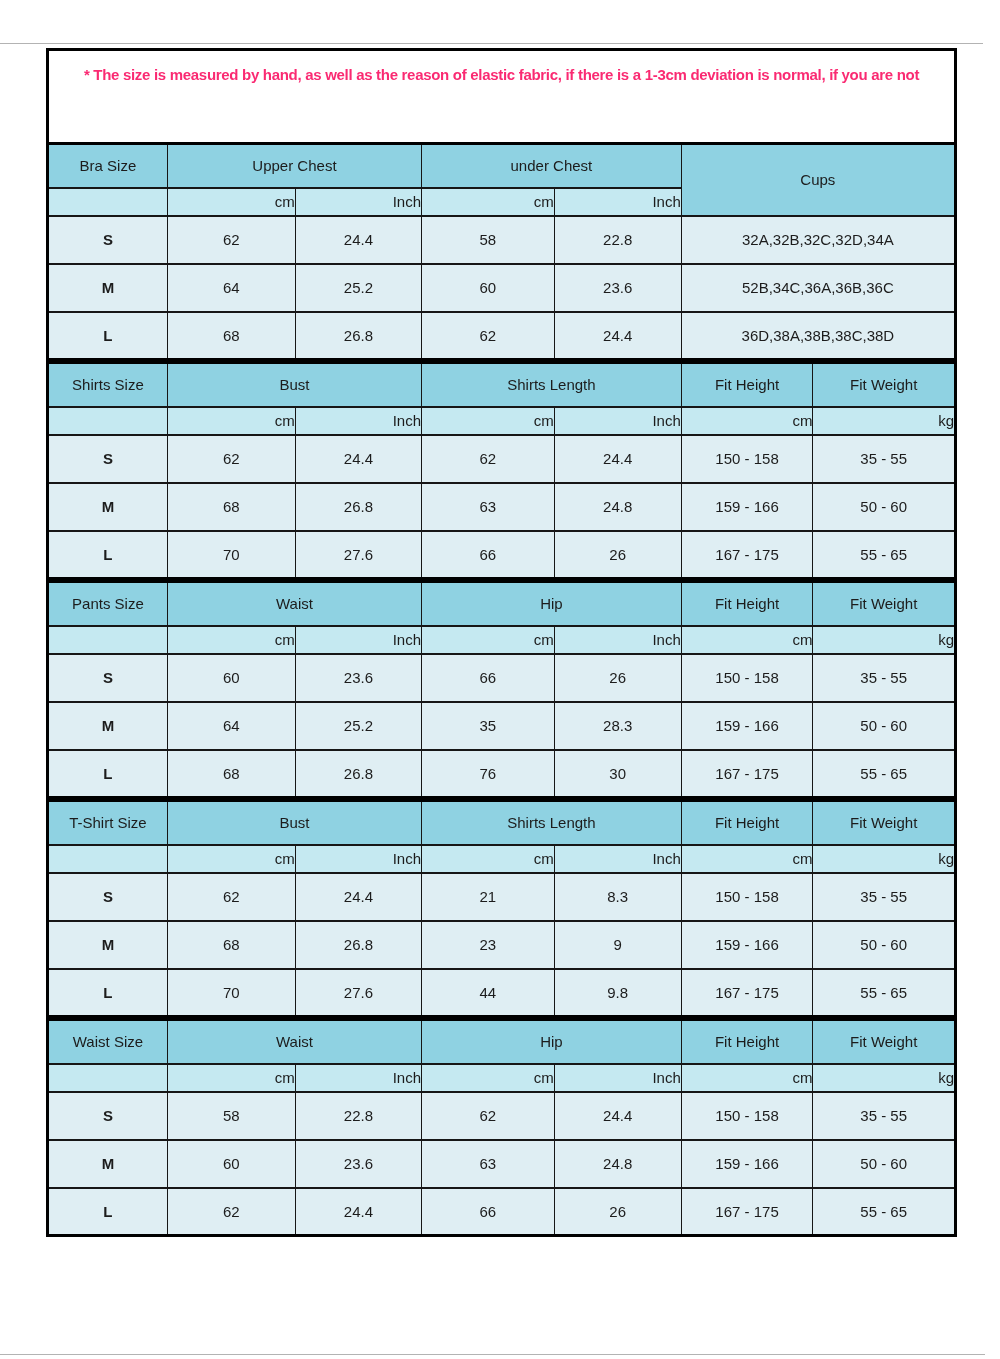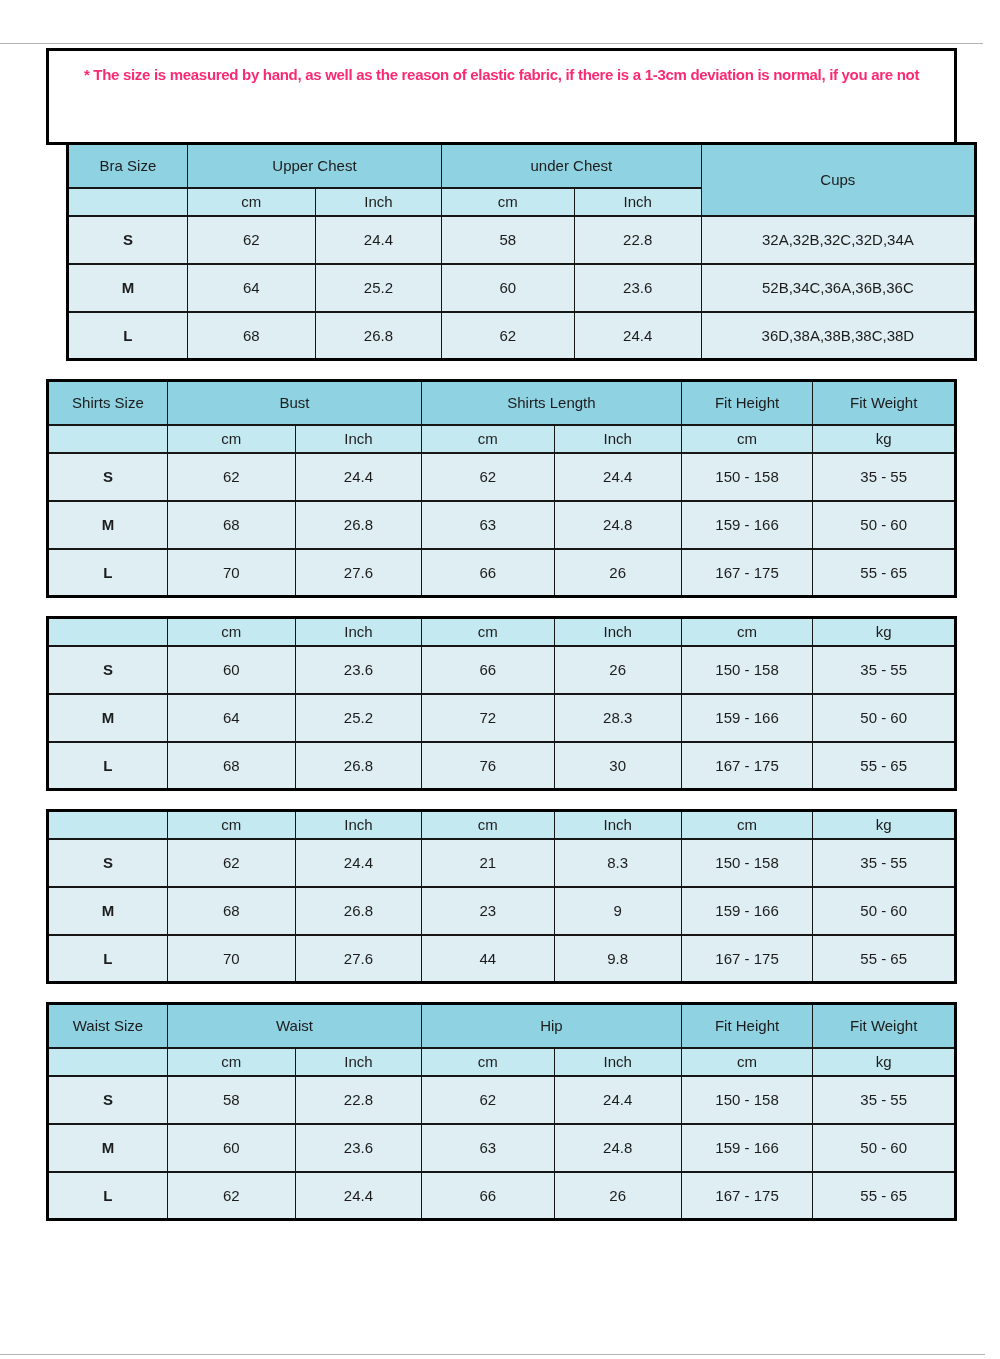--- a/index.html
+++ b/index.html
@@ -33,34 +33,33 @@
     letter-spacing:-0.3px;
     white-space:nowrap;
     overflow:hidden;
   }
   .note-line{height:35px;display:flex;align-items:center;justify-content:center;}
   .size-table{
     width:100%;
     table-layout:fixed;
     border-collapse:collapse;
     border:3px solid var(--frame);
-    margin-top:18px;
     background:var(--row-bg);
   }
-  .size-table.first{margin-top:-3px;margin-left:20px;}
+  .size-table.first{margin-top:-3px;}
   .size-table td{
     border:1px solid var(--grid);
     border-top-width:2px;
     text-align:center;
     vertical-align:middle;
     font-size:15px;
     overflow:hidden;
   }
   .size-table td.h{background:var(--header-bg);height:44px;}
-  .size-table td.sh{background:var(--subheader-bg);height:28px;}
+  .size-table td.sh{background:var(--subheader-bg);height:28px;text-align:right;}
   .size-table td.d{background:var(--row-bg);height:48px;}
   .size-table td.sz{font-weight:bold;}
 </style>
 </head>
 <body>
 
 <div class="top-rule"></div>
 
 <div class="content">
   <div class="note">
@@ -177,20 +176,27 @@
           <col style="width: 13.2%;">
           <col style="width: 14.1%;">
           <col style="width: 13.9%;">
           <col style="width: 14.6%;">
           <col style="width: 14%;">
           <col style="width: 14.5%;">
           <col style="width: 15.7%;">
         </colgroup>
         <tbody>
           <tr>
+            <td class="h" colspan="1" rowspan="1">Pants Size</td>
+            <td class="h" colspan="2" rowspan="1">Waist</td>
+            <td class="h" colspan="2" rowspan="1">Hip</td>
+            <td class="h" colspan="1" rowspan="1">Fit Height</td>
+            <td class="h" colspan="1" rowspan="1">Fit Weight</td>
+          </tr>
+          <tr>
             <td class="sh"></td>
             <td class="sh">cm</td>
             <td class="sh">Inch</td>
             <td class="sh">cm</td>
             <td class="sh">Inch</td>
             <td class="sh">cm</td>
             <td class="sh">kg</td>
           </tr>
           <tr>
             <td class="d sz">S</td>
@@ -198,21 +204,21 @@
             <td class="d">23.6</td>
             <td class="d">66</td>
             <td class="d">26</td>
             <td class="d">150 - 158</td>
             <td class="d">35 - 55</td>
           </tr>
           <tr>
             <td class="d sz">M</td>
             <td class="d">64</td>
             <td class="d">25.2</td>
-            <td class="d">72</td>
+            <td class="d">35</td>
             <td class="d">28.3</td>
             <td class="d">159 - 166</td>
             <td class="d">50 - 60</td>
           </tr>
           <tr>
             <td class="d sz">L</td>
             <td class="d">68</td>
             <td class="d">26.8</td>
             <td class="d">76</td>
             <td class="d">30</td>
@@ -226,20 +232,27 @@
           <col style="width: 13.2%;">
           <col style="width: 14.1%;">
           <col style="width: 13.9%;">
           <col style="width: 14.6%;">
           <col style="width: 14%;">
           <col style="width: 14.5%;">
           <col style="width: 15.7%;">
         </colgroup>
         <tbody>
           <tr>
+            <td class="h" colspan="1" rowspan="1">T-Shirt Size</td>
+            <td class="h" colspan="2" rowspan="1">Bust</td>
+            <td class="h" colspan="2" rowspan="1">Shirts Length</td>
+            <td class="h" colspan="1" rowspan="1">Fit Height</td>
+            <td class="h" colspan="1" rowspan="1">Fit Weight</td>
+          </tr>
+          <tr>
             <td class="sh"></td>
             <td class="sh">cm</td>
             <td class="sh">Inch</td>
             <td class="sh">cm</td>
             <td class="sh">Inch</td>
             <td class="sh">cm</td>
             <td class="sh">kg</td>
           </tr>
           <tr>
             <td class="d sz">S</td>

